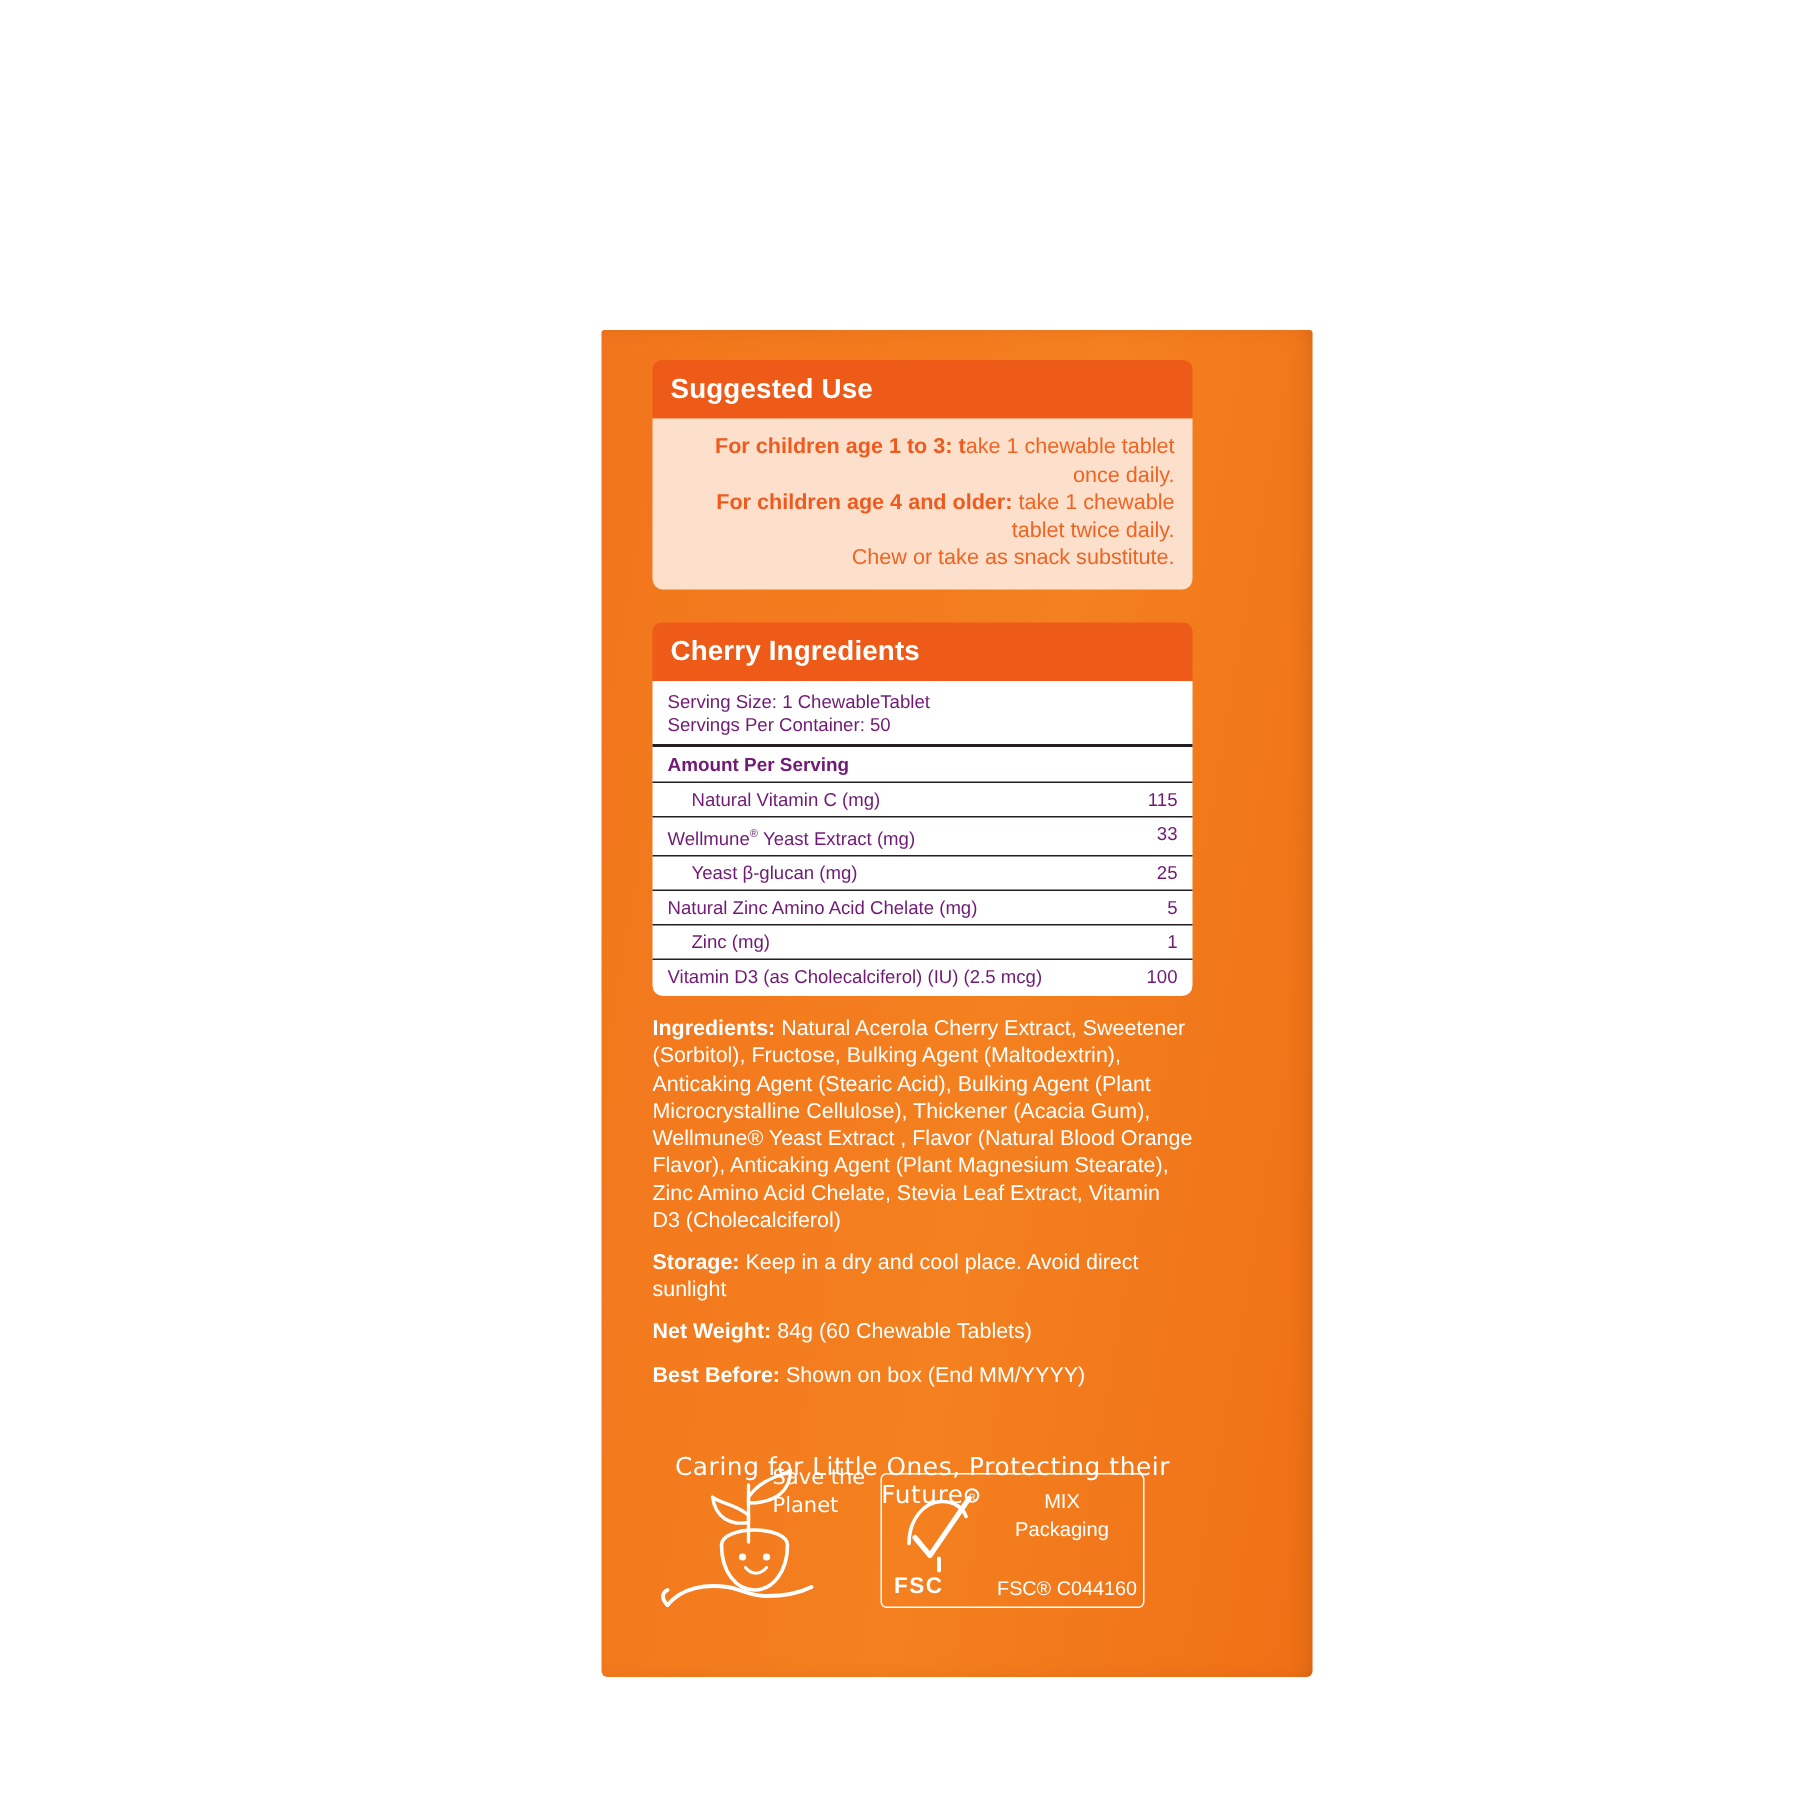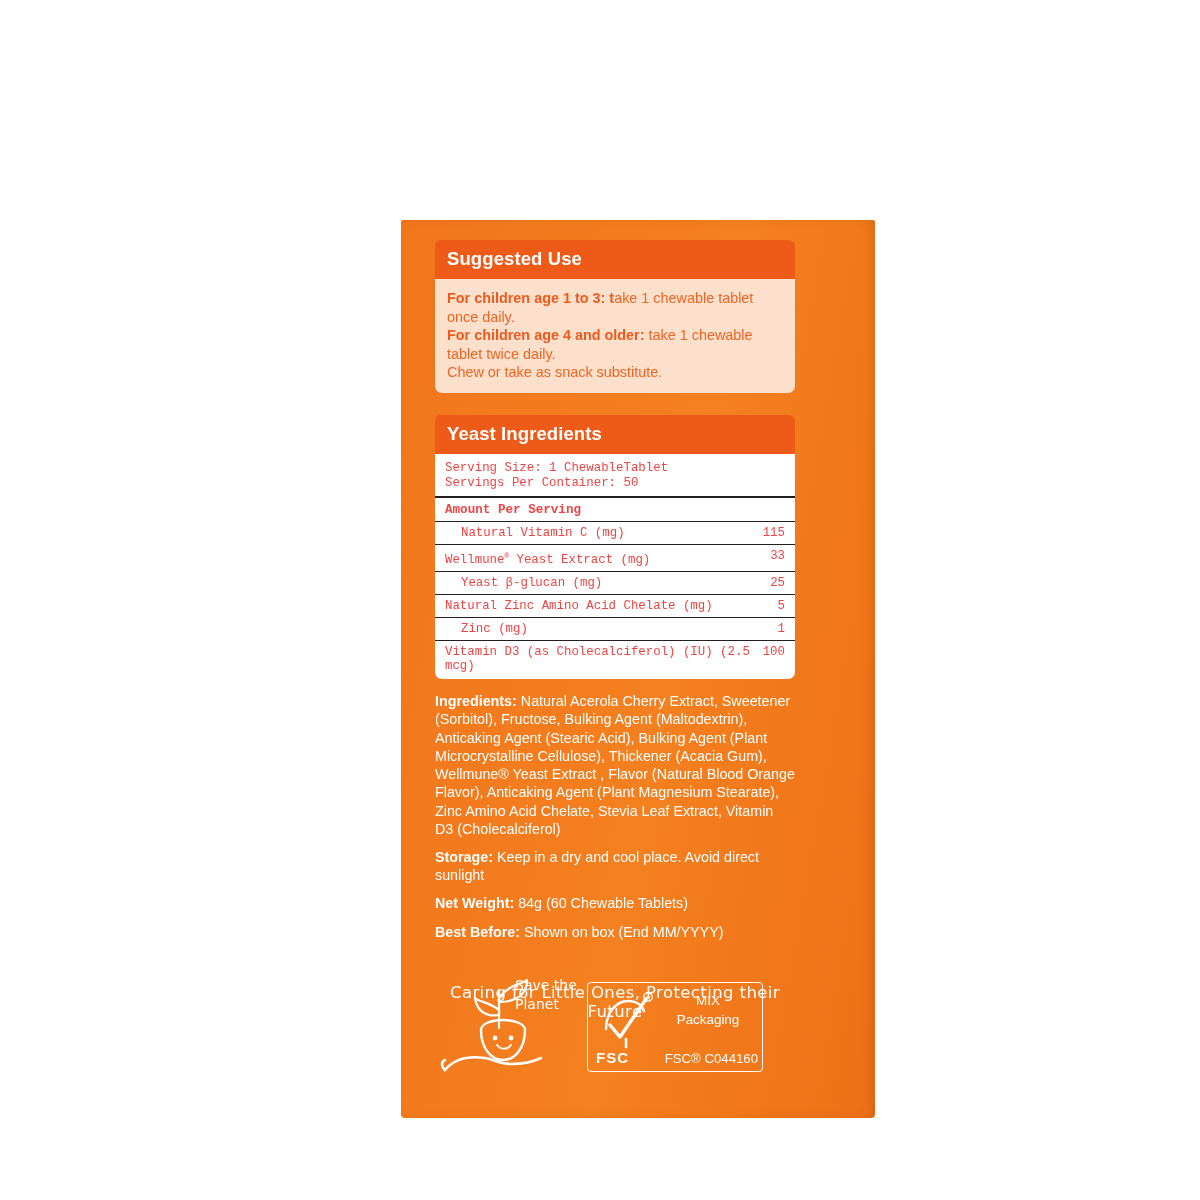--- a/index.html
+++ b/index.html
@@ -48,31 +48,30 @@
 
   
   .suggested-box {
     background: #fde0cb;
     border-radius: 0 0 7px 7px;
     padding: 10px 12px 11px 12px;
     color: #f06423;
     font-size: 14.4px;
     line-height: 18.6px;
   }
-  .suggested-box p { margin: 0; }
+  .suggested-box p { margin: 0; text-align: right; }
   .suggested-box b { color: #ef5a1e; }
 
   
   .facts {
     background: #ffffff;
     border-radius: 0 0 7px 7px;
     padding: 0 0 2px 0;
-    color: #ef4444;
+    color: #701a75;
     font-size: 12.4px;
-    font-family: Liberation Mono, monospace;
   }
   .facts-serving {
     padding: 7px 10px 6px 10px;
     line-height: 14.6px;
   }
   .facts-amount {
     border-top: 2.2px solid #231f20;
     padding: 5px 10px 4px 10px;
     font-weight: bold;
     font-size: 12.6px;
@@ -193,21 +192,21 @@
         <p>
           <b>For children age 4 and older:</b><span> take 1 chewable tablet twice daily.</span>
         </p>
         <p>
           <span>Chew or take as snack substitute.</span>
         </p>
       </div>
     </div>
 
     <div style="margin-top:22px;">
-      <div class="section-header">Yeast Ingredients</div>
+      <div class="section-header">Cherry Ingredients</div>
       <div class="facts">
         <div class="facts-serving">
           <div>Serving Size: 1 ChewableTablet</div>
           <div>Servings Per Container: 50</div>
         </div>
         <div class="facts-amount">Amount Per Serving</div>
 
         <div class="facts-row sub">
           <span class="facts-name">Natural Vitamin C (mg)</span>
           <span class="facts-value">115</span>

